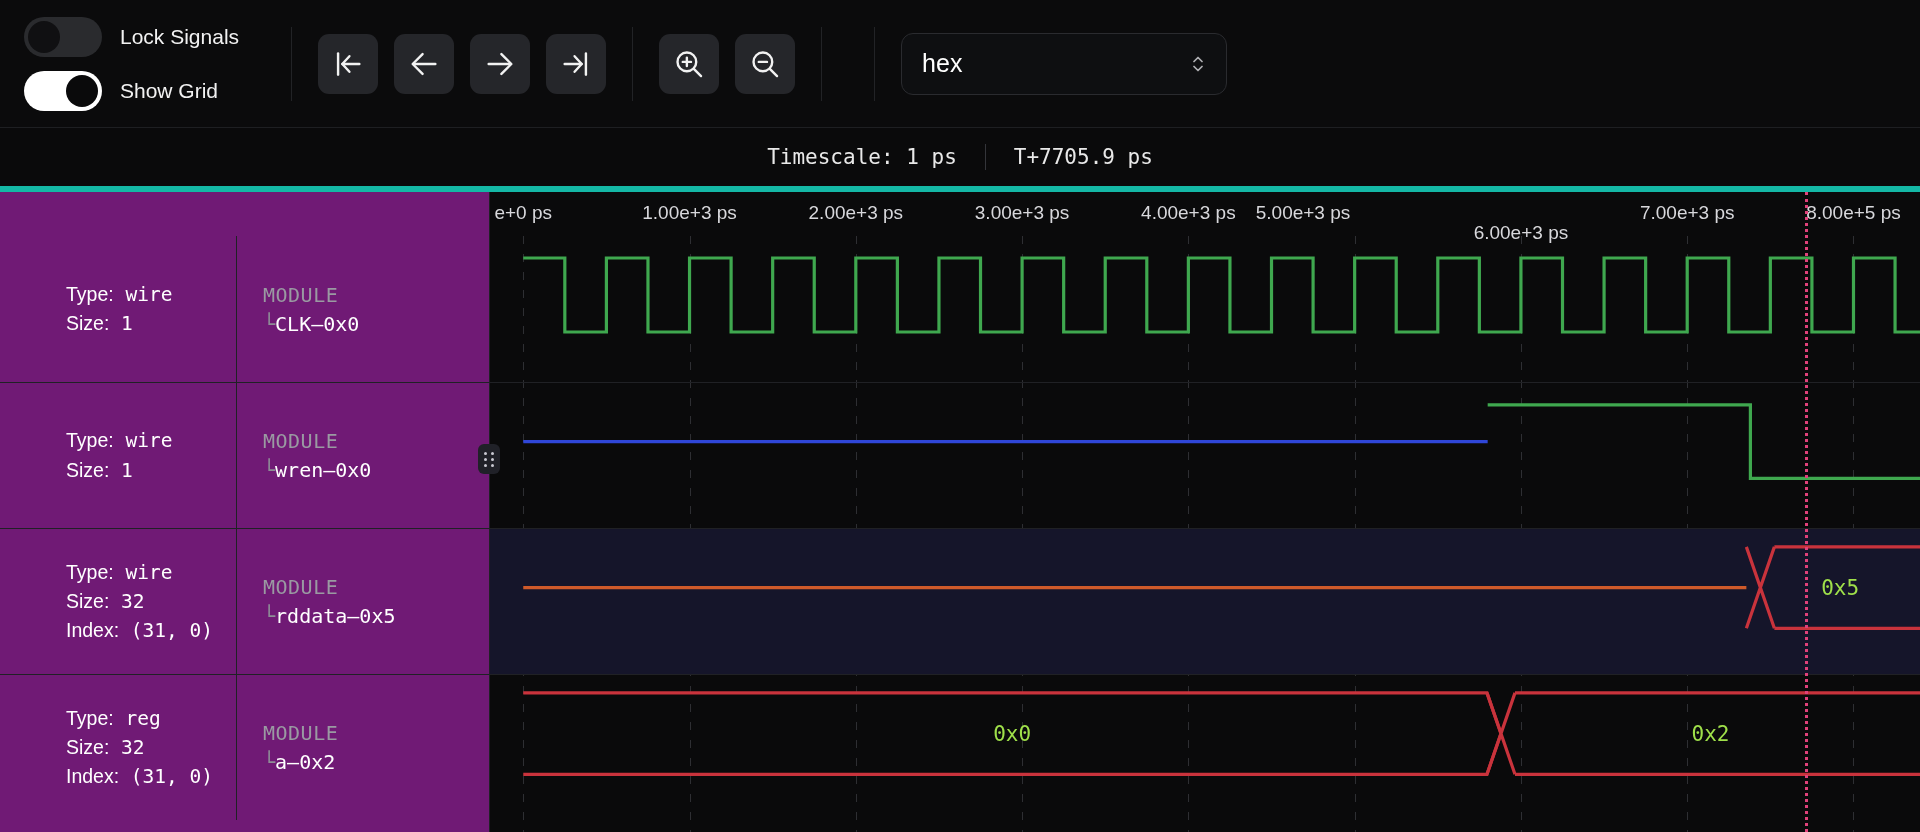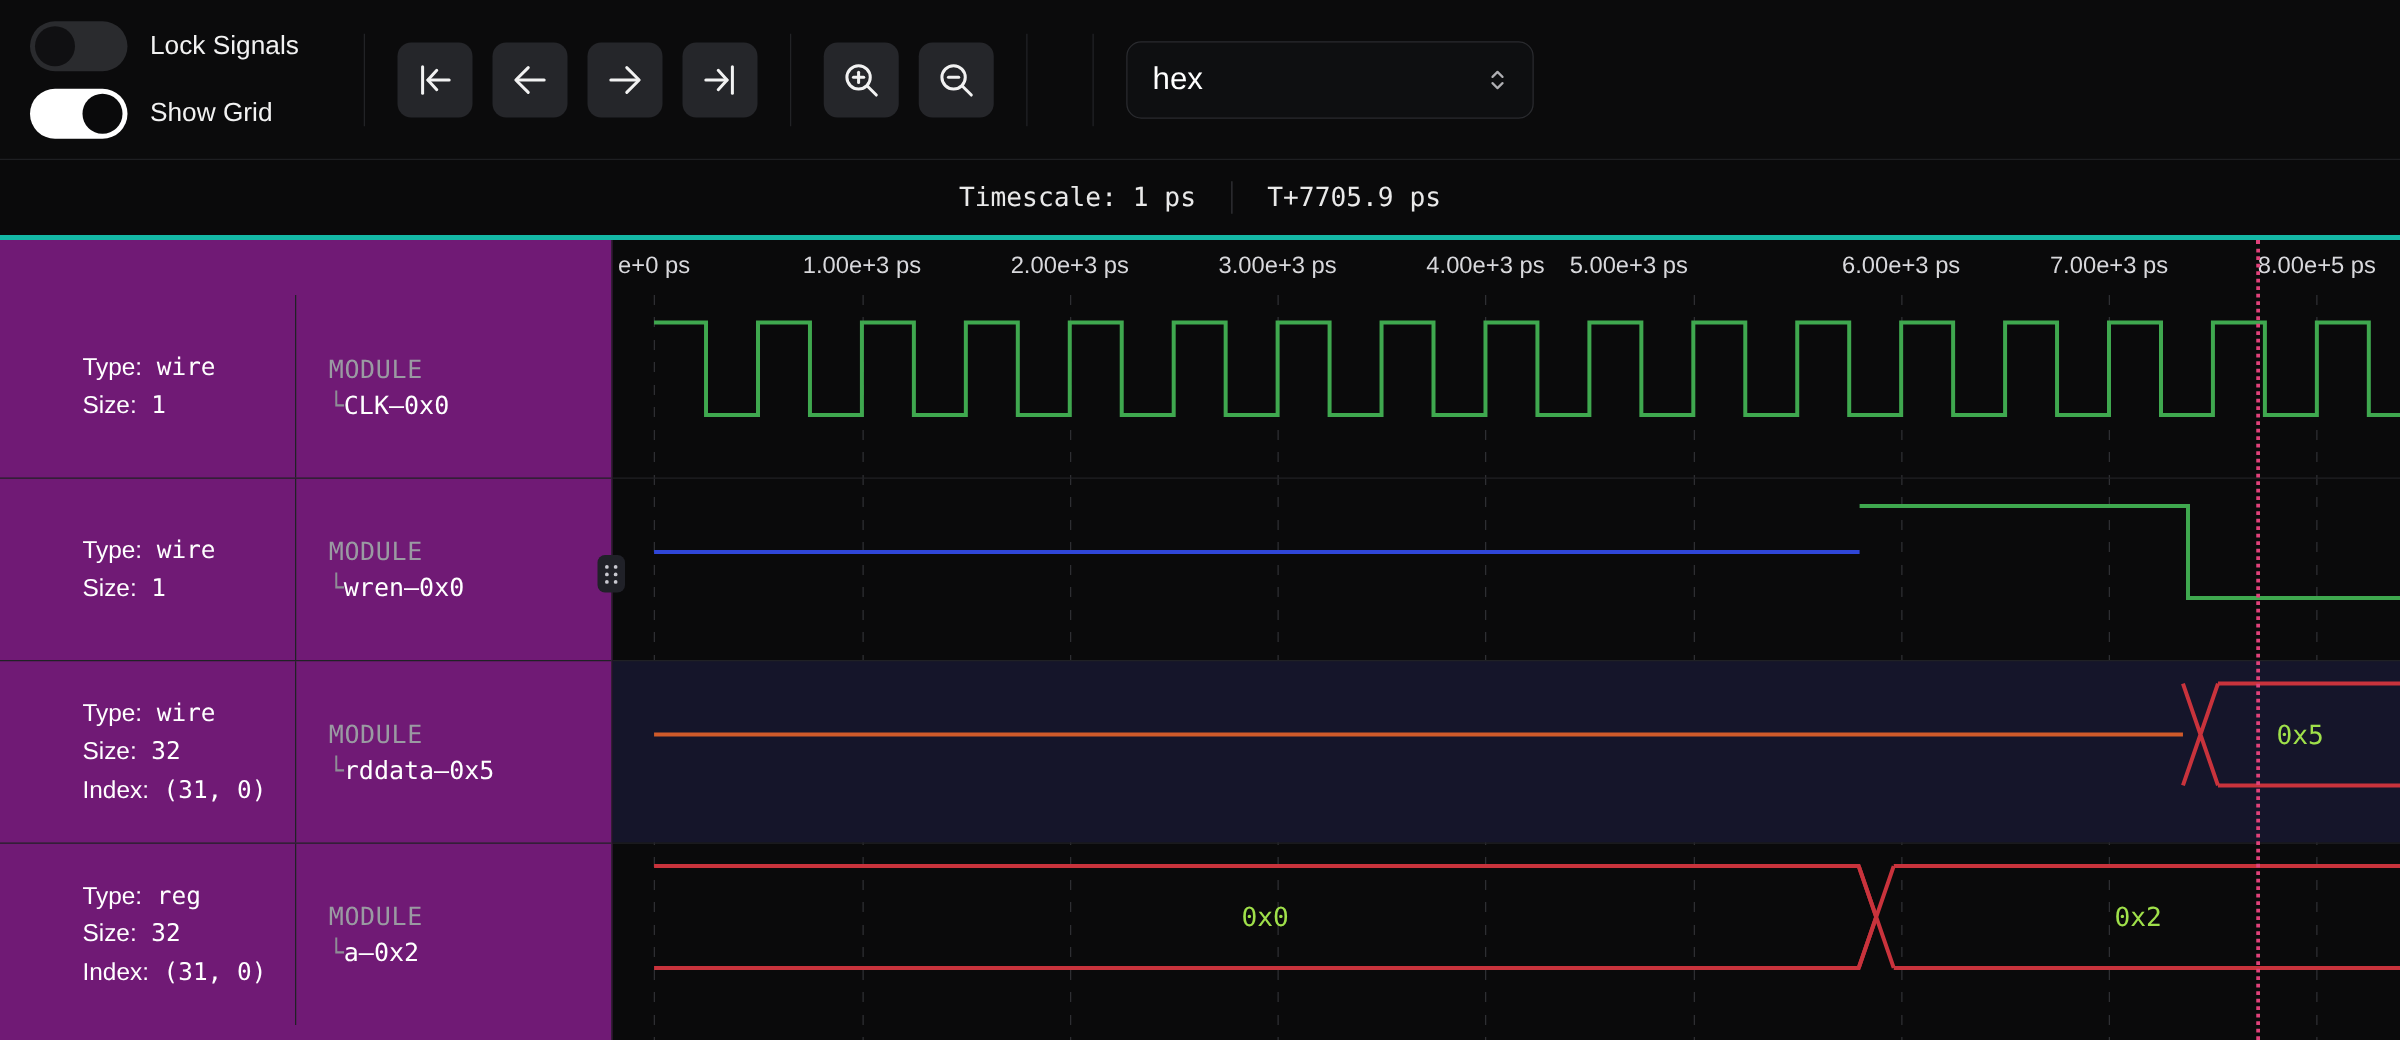--- a/index.html
+++ b/index.html
@@ -57,21 +57,21 @@
   .select-box.radix { width: 326px; }
   .select-val { font-size: 25px; color: #ffffff; }
   .sel-chev { display: flex; flex-direction: column; gap: 3px; opacity: .8; }
 
   
   .infobar {
     height: 64px; flex: 0 0 64px;
     display: flex; align-items: center; justify-content: center;
     gap: 28px;
     background: #0a0a0b;
-    border-bottom: 4px solid #14b8a6;
+    border-bottom: 6px solid #14b8a6;
     font-family: "DejaVu Sans Mono", monospace;
     font-size: 21px; color: #e9e9e9;
   }
   .info-sep { width: 1px; height: 26px; background: #34353a; }
 
   
   .main { flex: 1 1 auto; display: flex; position: relative; overflow: hidden; }
 
   .names-pane { width: 490px; flex: 0 0 490px; display: flex; flex-direction: column;
                 border-right: 1px solid #202125; position: relative; }
@@ -287,21 +287,21 @@
     </div>
 
     <div class="wave-pane">
       <div class="ruler" id="ruler">
           <div class="tick-label" style="left: 33.2558px;">e+0 ps</div>
           <div class="tick-label" style="left: 199.535px;">1.00e+3 ps</div>
           <div class="tick-label" style="left: 365.814px;">2.00e+3 ps</div>
           <div class="tick-label" style="left: 532.093px;">3.00e+3 ps</div>
           <div class="tick-label" style="left: 698.372px;">4.00e+3 ps</div>
           <div class="tick-label" style="left: 813px;">5.00e+3 ps</div>
-          <div class="tick-label" style="left: 1030.93px;">6.00e+3 ps</div>
+          <div class="tick-label" style="left: 1030.93px; margin-top: 20px;">6.00e+3 ps</div>
           <div class="tick-label" style="left: 1197.21px;">7.00e+3 ps</div>
           <div class="tick-label" style="left: 1363.49px;">8.00e+5 ps</div>
         </div>
       <div id="gridlines">
           <div class="grid-line" style="left: 33.2558px;"></div>
           <div class="grid-line" style="left: 199.535px;"></div>
           <div class="grid-line" style="left: 365.814px;"></div>
           <div class="grid-line" style="left: 532.093px;"></div>
           <div class="grid-line" style="left: 698.372px;"></div>
           <div class="grid-line" style="left: 864.651px;"></div>

